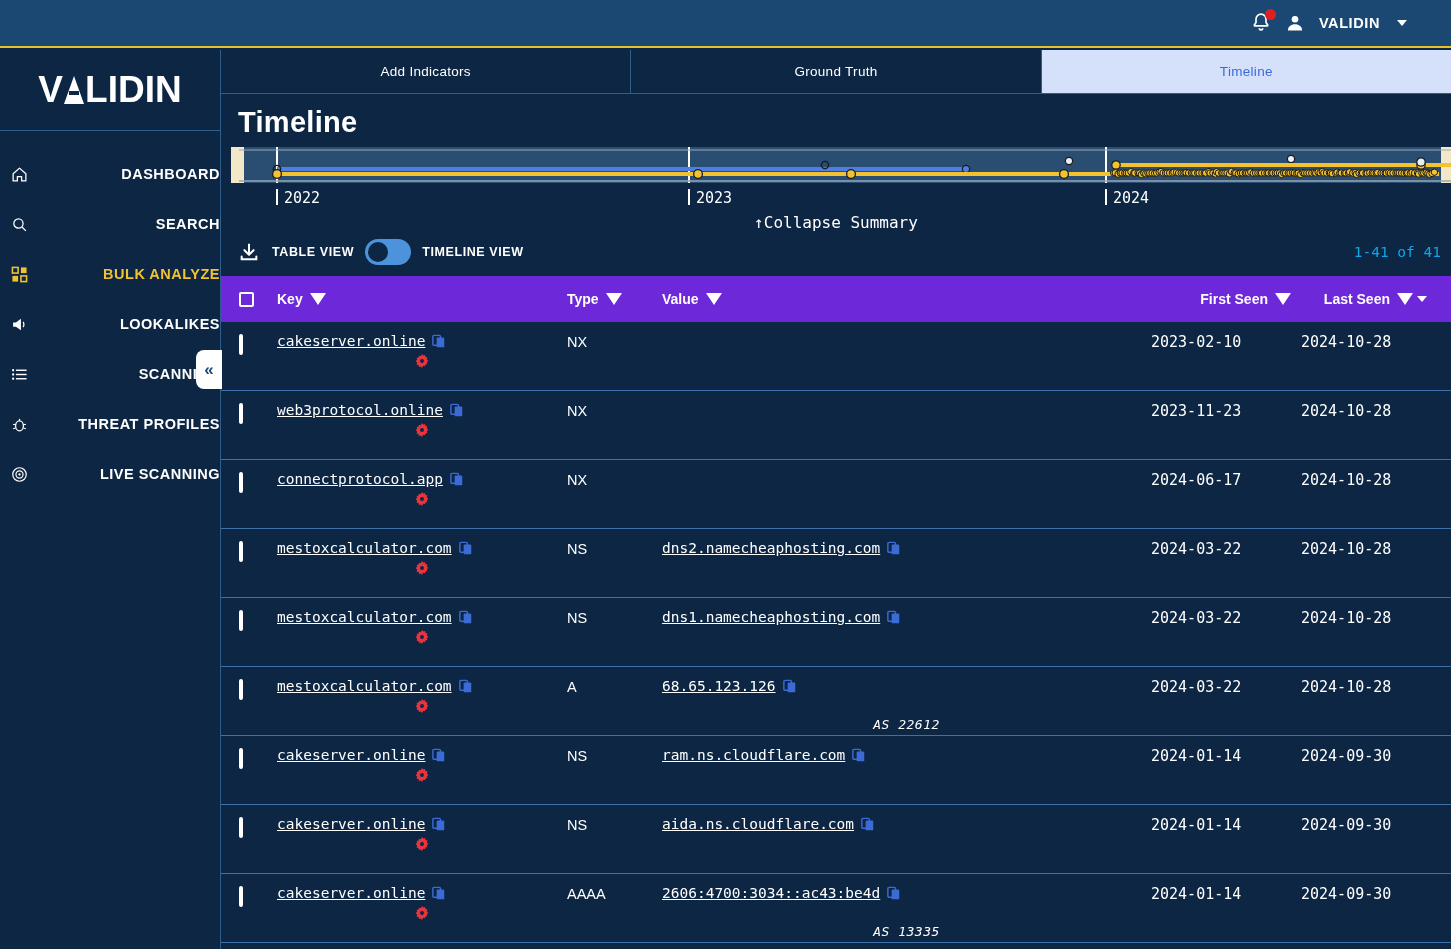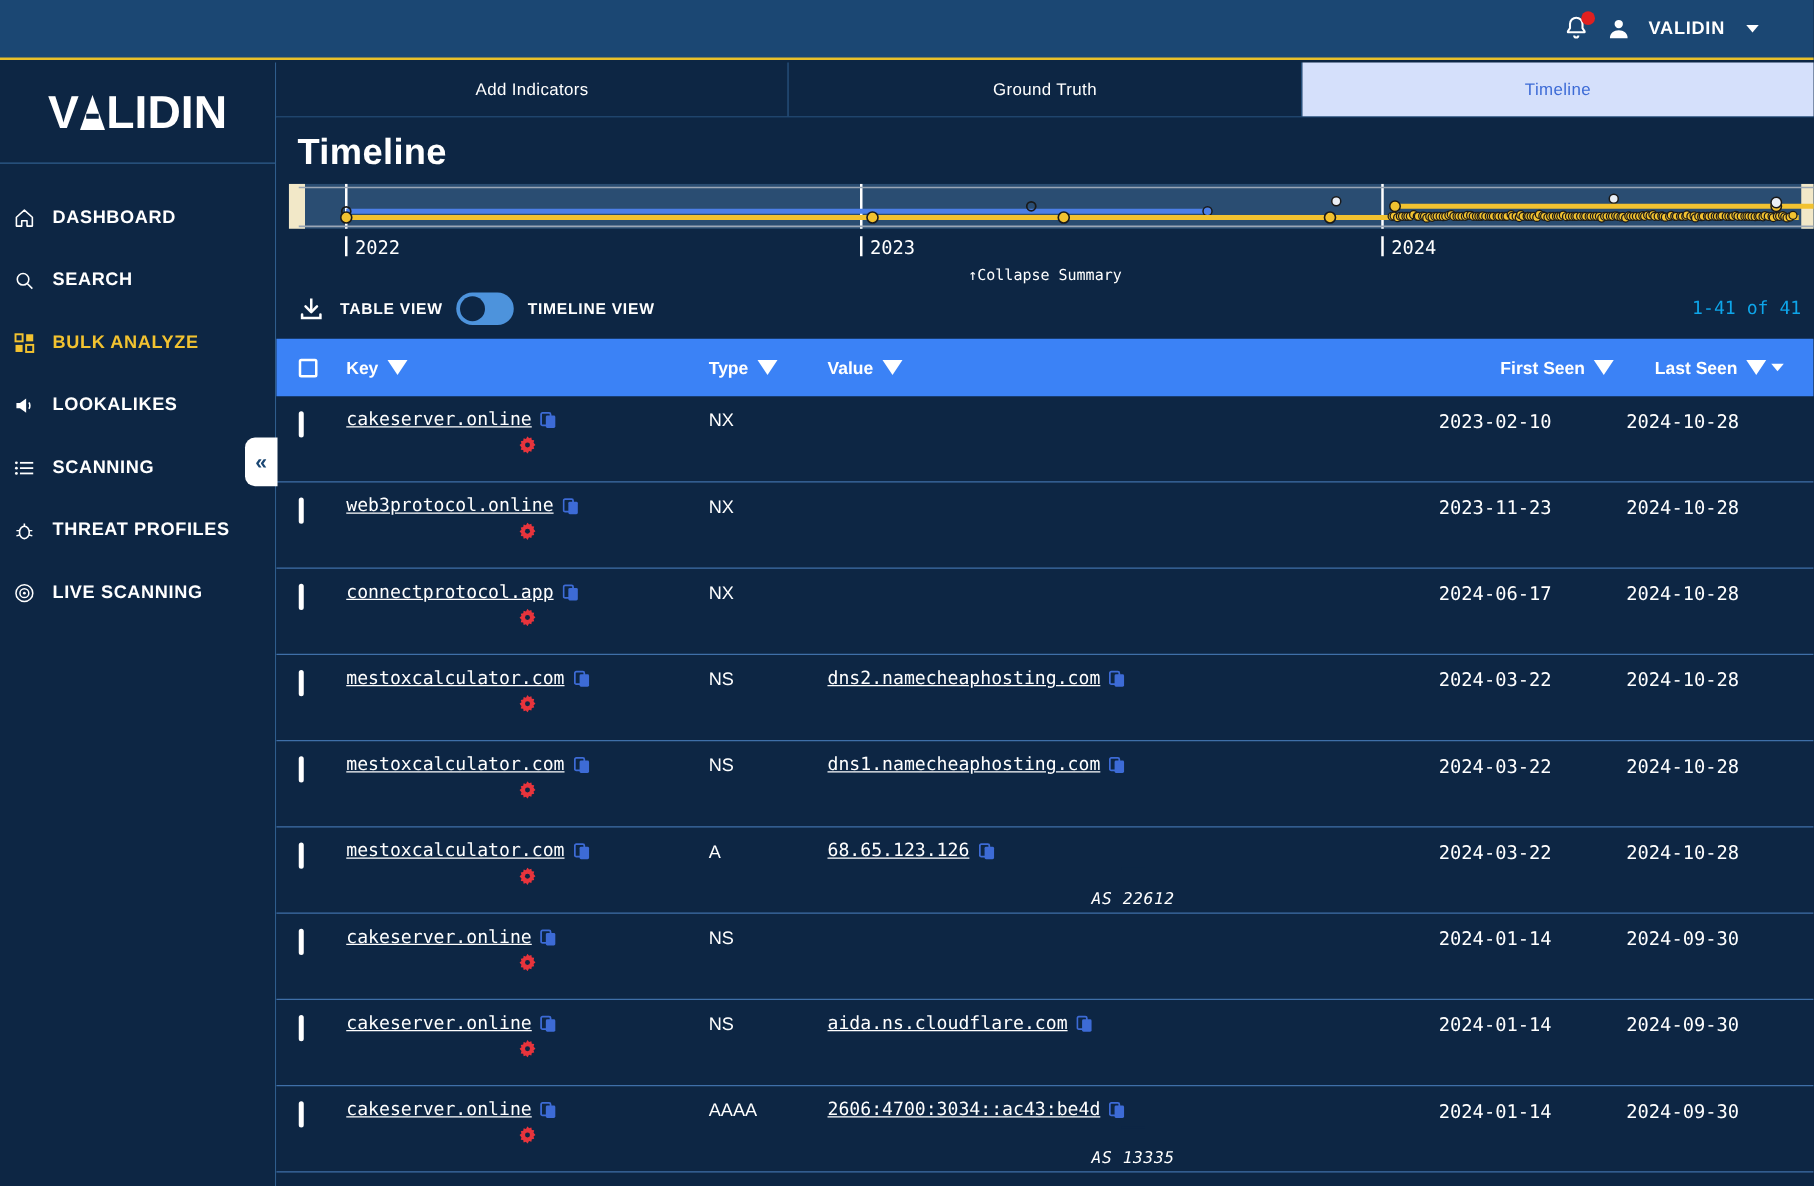--- a/index.html
+++ b/index.html
@@ -64,20 +64,21 @@
   .logo-a::after {
     content: ""; position: absolute; left: 5px; top: 15px;
     width: 10px; height: 4px; background: #0d2644;
   }
   .nav { padding-top: 18px; }
   .nav-item {
     display: flex; align-items: center; gap: 13px;
     height: 50px; padding-left: 9px;
     color: #ffffff; font-size: 14.5px; font-weight: 700; letter-spacing: .5px;
     cursor: pointer;
+    justify-content: space-between;
   }
   .nav-item.active { color: #f2c230; }
   .nav-icon { width: 20px; height: 20px; display: flex; align-items: center; justify-content: center; }
 
   .collapse-handle {
     position: absolute; left: 196px; top: 350px;
     width: 26px; height: 39px;
     background: #ffffff;
     border-radius: 8px 0 0 8px;
     display: flex; align-items: center; justify-content: center;
@@ -112,21 +113,21 @@
   .page-title {
     color: #ffffff; font-size: 29px; font-weight: 700;
     padding: 12px 0 8px 17px; letter-spacing: .3px;
   }
 
   
   .chartwrap { position: relative; margin: 0 0 0 10px; width: 1222px; height: 62px; }
   .chart-svg { display: block; }
 
   .collapse-summary {
-    text-align: center; color: #ffffff; font-size: 12px;
+    text-align: center; color: #ffffff; font-size: 16px;
     font-family: "DejaVu Sans Mono", monospace;
     margin-top: 4px; cursor: pointer;
   }
 
   
   .toolbar {
     display: flex; align-items: center;
     height: 38px; padding: 0 10px 0 17px; margin-top: 1px;
     position: relative;
   }
@@ -143,21 +144,21 @@
   .count {
     position: absolute; right: 10px; top: 50%; transform: translateY(-50%);
     color: #0ea5e9; font-size: 14.5px;
     font-family: "DejaVu Sans Mono", monospace;
   }
 
   
   .table { width: 1230px; margin-top: 5px; }
   .thead {
     display: flex; align-items: center;
-    height: 46px; background: #3b82f6;
+    height: 46px; background: #6d28d9;
     color: #ffffff; font-size: 14px; font-weight: 700;
   }
   .th { display: flex; align-items: center; gap: 7px; }
   .c-check { width: 56px; padding-left: 18px; }
   .c-key   { width: 290px; }
   .c-type  { width: 95px; }
   .c-value { flex: 1 1 auto; }
   .c-first { width: 150px; justify-content: flex-end; padding-right: 10px; }
   .c-last  { width: 150px; justify-content: flex-end; padding-right: 24px; }
 
@@ -798,20 +799,27 @@
               </div>
               <div class="subline">
                 <svg class="gear-red" viewBox="0 0 24 24">
                   <path fill="#e8343c" d="M12 0l2.1 2.6 3.2-.9.6 3.3 3.3.6-.9 3.2L22.9 12l-2.6 2.1.9 3.2-3.3.6-.6 3.3-3.2-.9L12 24l-2.1-2.6-3.2.9-.6-3.3-3.3-.6.9-3.2L1.1 12l2.6-2.1-.9-3.2 3.3-.6.6-3.3 3.2.9z"></path>
                   <circle cx="12" cy="12" r="3.4" fill="#0d2644"></circle>
                 </svg>
               </div>
             </div>
             <div class="c-type"><span class="type-txt">NS</span></div>
             <div class="c-value">
+              <div class="topline">
+                <a class="link">ram.ns.cloudflare.com</a>
+                <svg class="copy-ico" viewBox="0 0 24 24">
+                  <rect x="1.5" y="1.5" width="13" height="17" rx="2" fill="none" stroke="#3d6bd6" stroke-width="2.4"></rect>
+                  <rect x="8" y="5" width="13" height="17" rx="2" fill="#3d6bd6"></rect>
+                </svg>
+              </div>
               <div class="subline">
                 <svg class="flame" viewBox="0 0 24 24">
                   <path d="M12 1c2 4.5-1.5 5.5-1.5 8.5 0 1.3-1 2-2 1.2-.8-.7-.9-2-.9-2C5.6 10.6 4 13 4 15.6 4 19.8 7.6 23 12 23s8-3.2 8-7.4C20 9.5 15.5 6 12 1z" fill="#2f6fd0" stroke="#0d2644" stroke-width="1"></path>
                 </svg>
                 <svg class="flame" viewBox="0 0 24 24">
                   <path d="M12 1c2 4.5-1.5 5.5-1.5 8.5 0 1.3-1 2-2 1.2-.8-.7-.9-2-.9-2C5.6 10.6 4 13 4 15.6 4 19.8 7.6 23 12 23s8-3.2 8-7.4C20 9.5 15.5 6 12 1z" fill="#ffffff" stroke="#0d2644" stroke-width="1"></path>
                 </svg>
               </div>
             </div>
             <div class="c-first"><span class="date-txt">2024-01-14</span></div>

